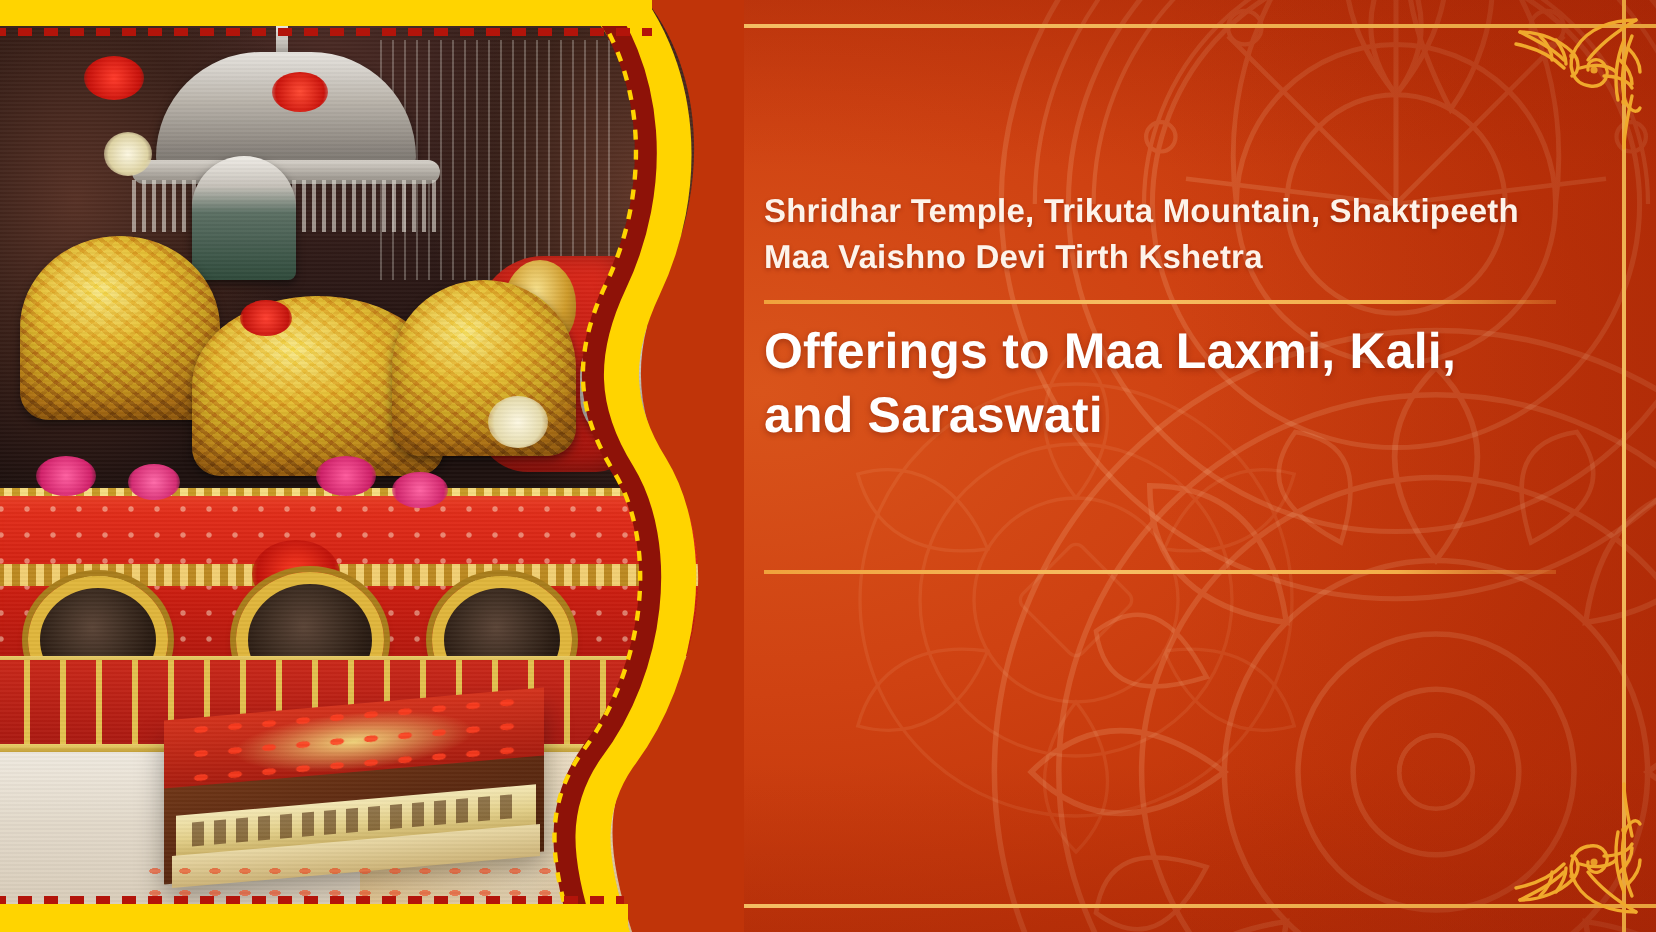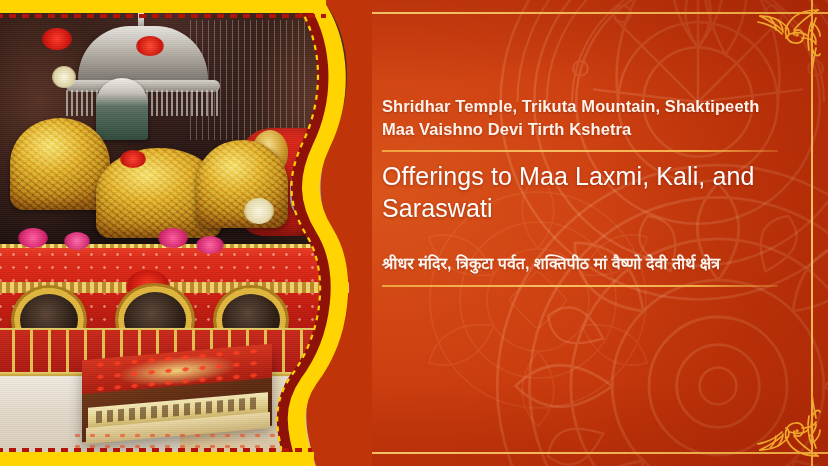--- a/index.html
+++ b/index.html
@@ -420,21 +420,21 @@
   .divider-en { top: 150px; }
   .divider-hi { top: 285px; }
 
   .headline {
     position: absolute;
     left: 0;
     top: 160px;
     width: 396px;
     color: #ffffff;
     font-size: 25px;
-    font-weight: 400;
+    font-weight: 700;
     line-height: 1.28;
     letter-spacing: .1px;
     text-shadow: 0 1px 3px rgba(90,15,0,.4);
   }
 
   .eyebrow-hi {
     position: absolute;
     left: 0;
     top: 253px;
     width: 400px;
@@ -722,19 +722,18 @@
   </div>
 
   <div class="text-col">
 
     <div class="eyebrow">Shridhar Temple, Trikuta Mountain, Shaktipeeth Maa Vaishno Devi Tirth Kshetra</div>
 
     <div class="divider divider-en"></div>
 
     <div class="headline">Offerings to Maa Laxmi, Kali, and Saraswati</div>
 
-    <div class="eyebrow-hi">श्रीधर मंदिर, त्रिकुटा पर्वत, शक्तिपीठ मां वैष्णो देवी तीर्थ क्षेत्र</div>
 
     <div class="divider divider-hi"></div>
 
   </div>
 
 </div>
 
 </body></html>

